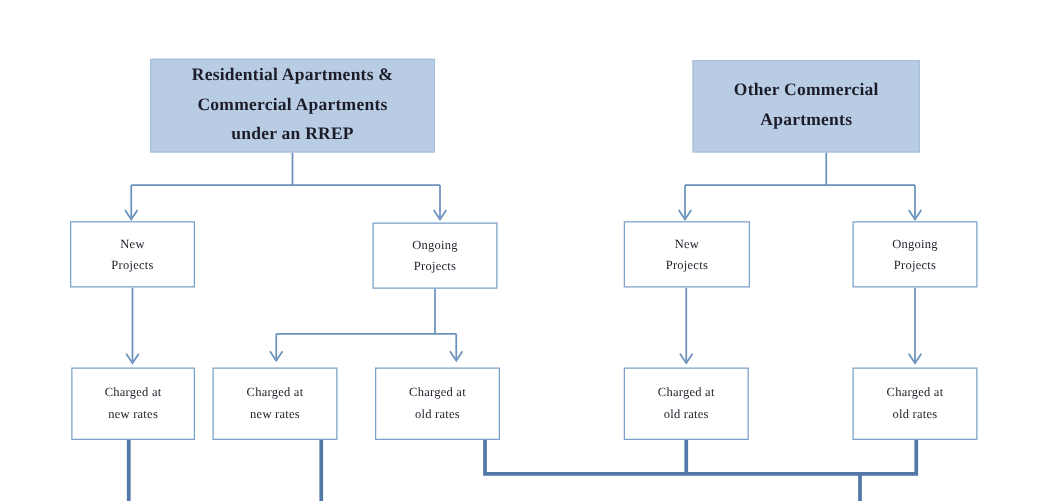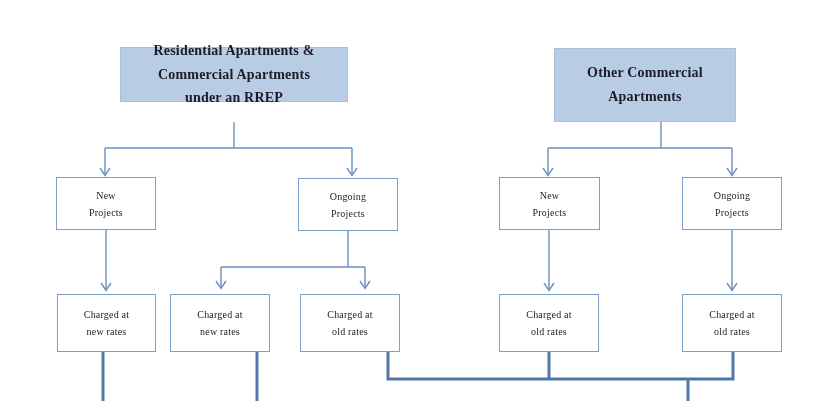--- a/index.html
+++ b/index.html
@@ -73,21 +73,21 @@
     <g>
       <path class="thin" d="M732 230 V289"></path>
       <path class="thin" d="M727 283 L732 290.5 L737 283"></path>
     </g>
 
     <g>
       <path class="thick" d="M103 352 V401 M257 352 V401 M388 352 V380 M549 352 V380 M733 352 V380 M386.5 379 H734.5 M688 379 V401"></path>
     </g>
   </svg>
 
-  <div class="node root" style="left:120px;top:47px;width:228px;height:55px;">
+  <div class="node root" style="left:120px;top:47px;width:228px;height:75px;">
     <span class="lbl">Residential Apartments &amp;
 Commercial Apartments
 under an RREP</span>
   </div>
 
   <div class="node root" style="left:554px;top:48px;width:182px;height:74px;">
     <span class="lbl">Other Commercial
 Apartments</span>
   </div>
 

